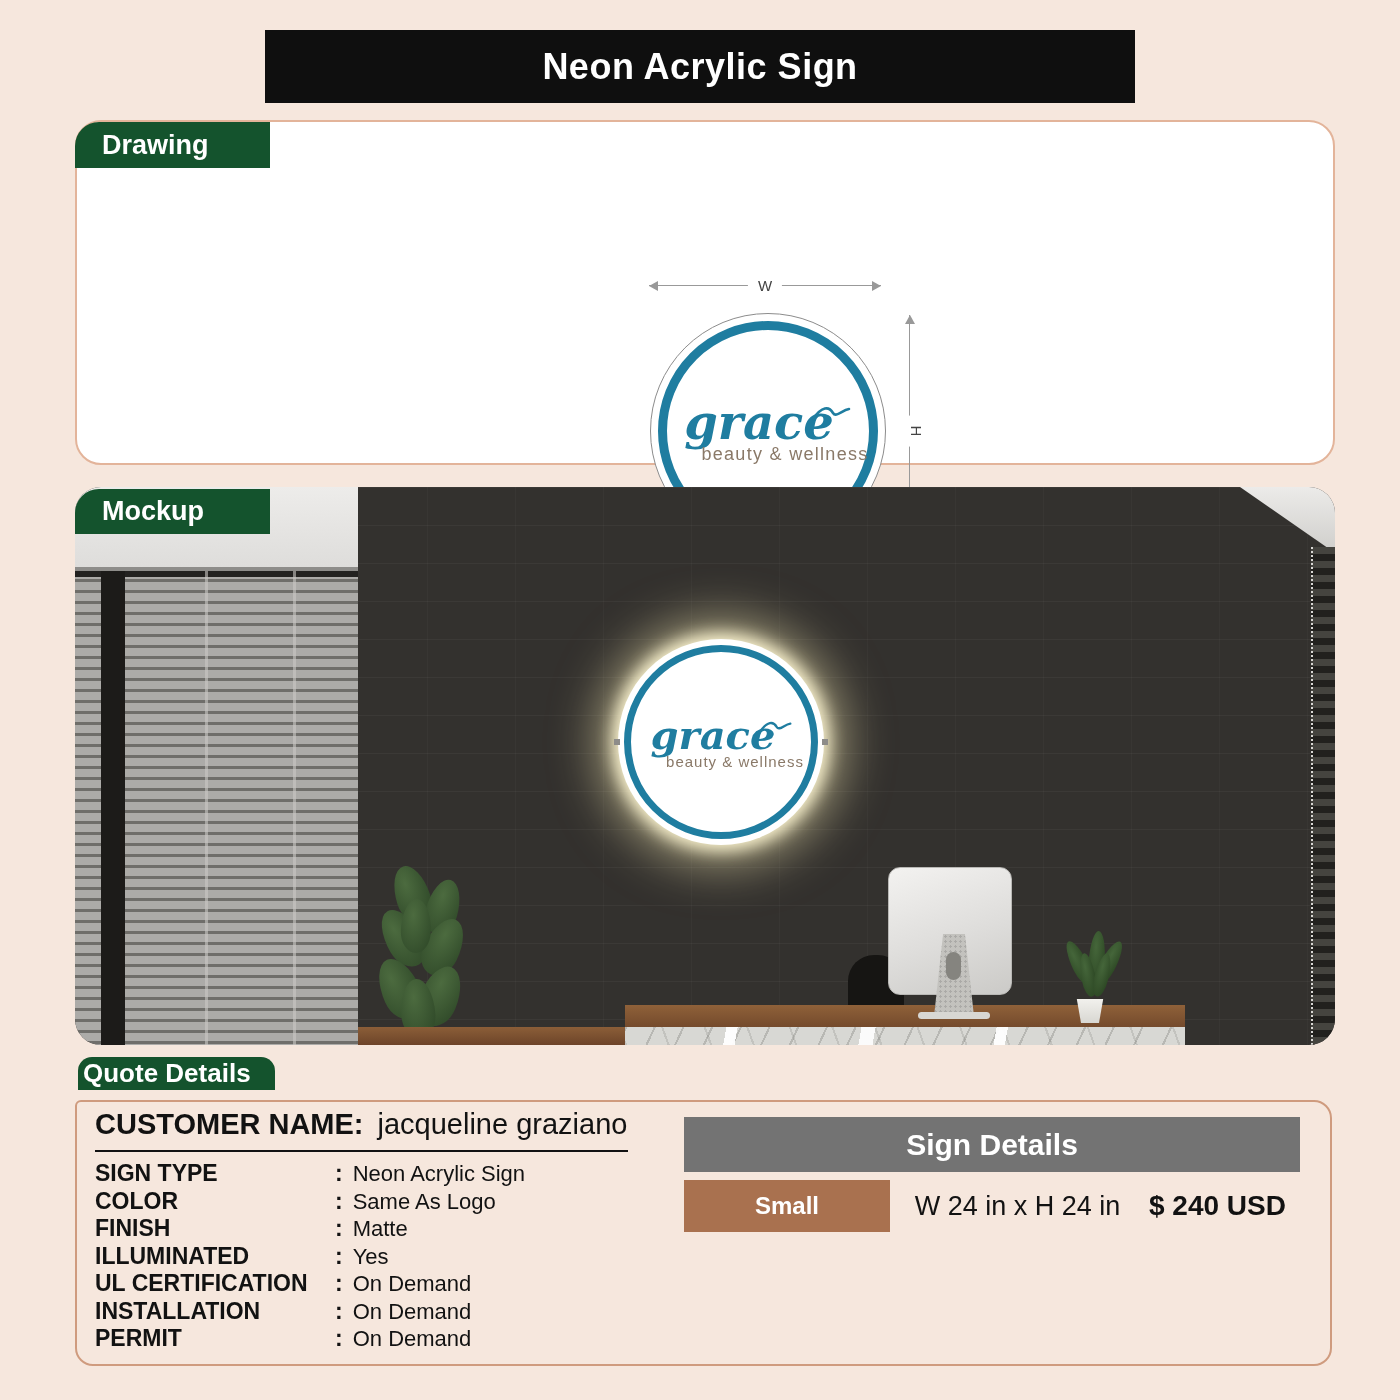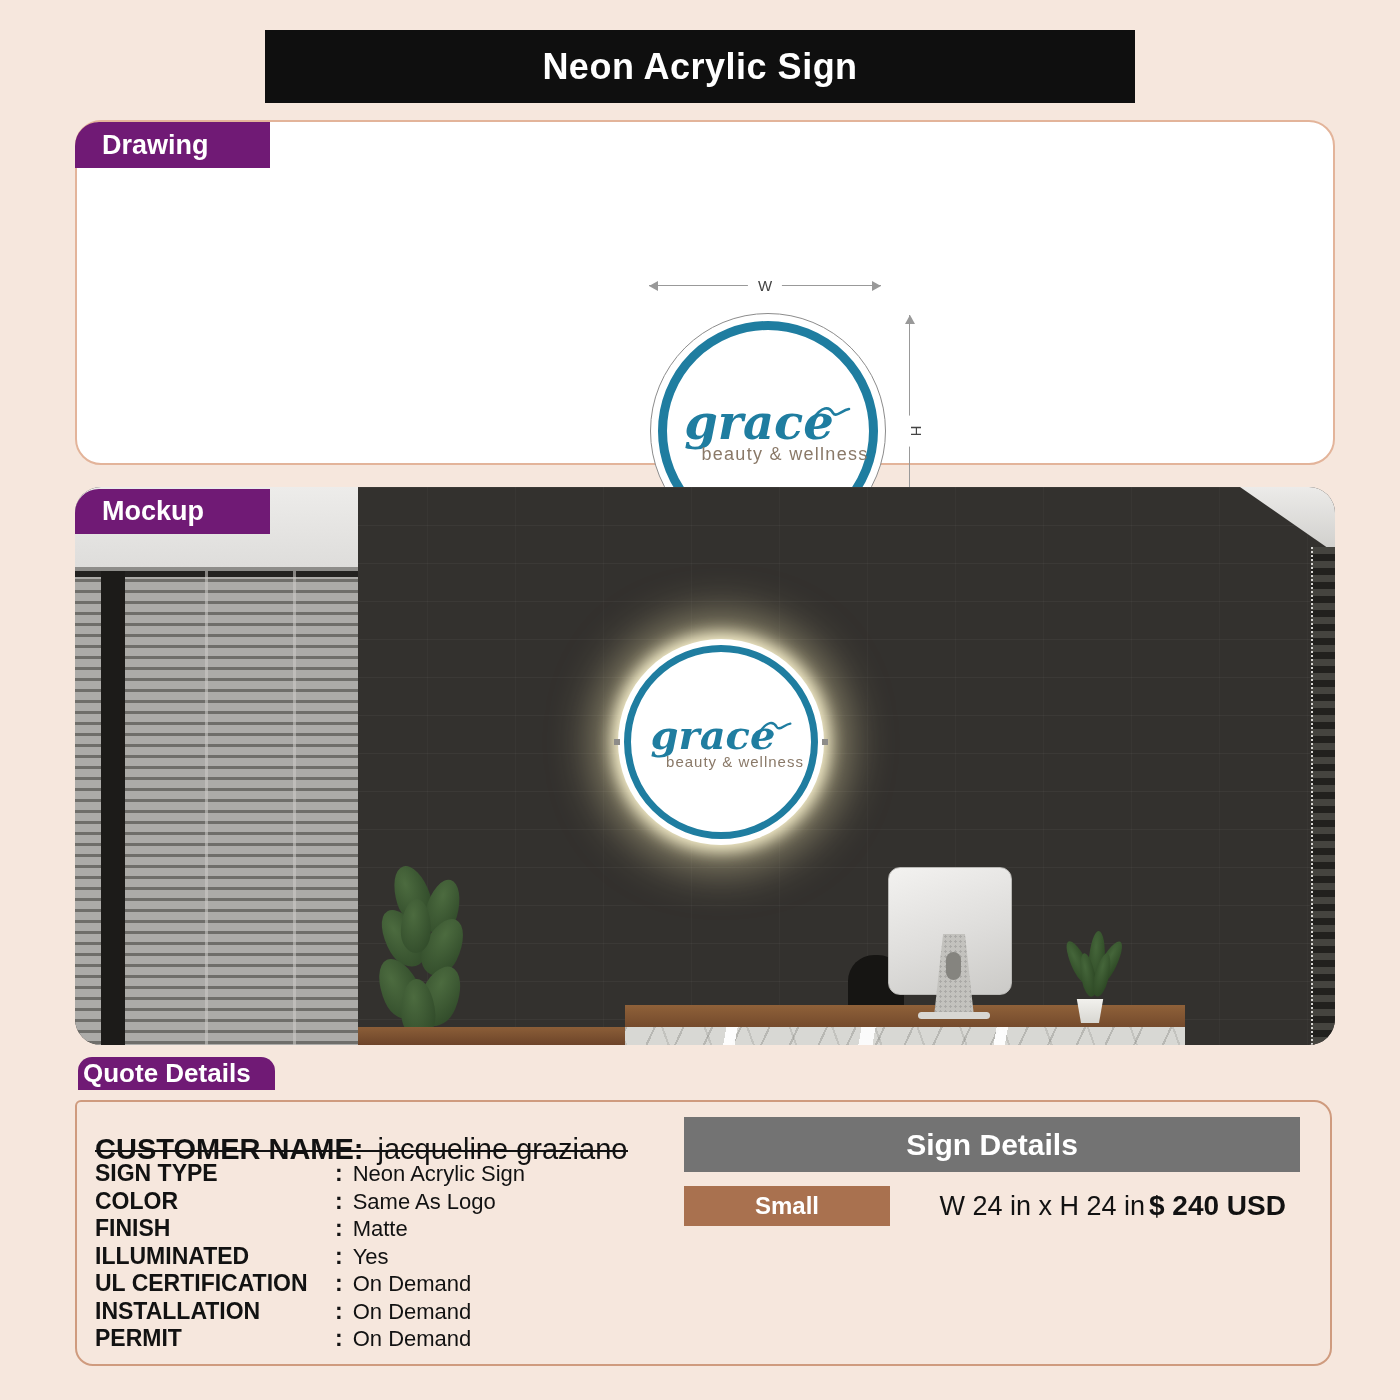--- a/index.html
+++ b/index.html
@@ -3,21 +3,21 @@
 <meta charset="utf-8">
 <style>
   html,body{margin:0;padding:0;}
   .canvas{position:relative;width:1400px;height:1400px;background:#F6E7DD;font-family:"Liberation Sans",sans-serif;overflow:hidden;}
 
   
   .title-bar{position:absolute;left:265px;top:30px;width:870px;height:73px;background:#0F0F0F;color:#FFF;
     display:flex;align-items:center;justify-content:center;font-size:36px;font-weight:700;letter-spacing:.5px;}
 
   
-  .tab{position:absolute;background:#701a75;color:#FFF;font-weight:700;display:flex;align-items:center;z-index:5;}
+  .tab{position:absolute;background:#14532d;color:#FFF;font-weight:700;display:flex;align-items:center;z-index:5;}
   .tab-drawing{left:75px;top:122px;width:168px;height:46px;border-radius:24px 0 0 0;padding-left:27px;font-size:27px;}
   .tab-mockup{left:75px;top:489px;width:168px;height:45px;border-radius:24px 0 0 0;padding-left:27px;font-size:27px;}
   .tab-quote{left:78px;top:1057px;width:192px;height:33px;border-radius:14px 14px 0 0;padding-left:5px;font-size:26px;}
 
   
   .drawing-panel{position:absolute;left:75px;top:120px;width:1260px;height:345px;background:#FFF;
     border:2px solid #E3B49A;border-radius:26px;box-sizing:border-box;}
   .dim-w{position:absolute;left:572px;top:156px;width:232px;height:16px;}
   .dim-h{position:absolute;left:825px;top:193px;width:16px;height:232px;}
   .dim-line-h{position:absolute;left:0;right:0;top:7px;border-top:1px solid #999;}
@@ -86,38 +86,38 @@
   .imac-hole{position:absolute;left:871px;top:465px;width:15px;height:28px;border-radius:8px;background:#85847F;}
   .imac-base{position:absolute;left:843px;top:525px;width:72px;height:7px;border-radius:4px;background:#D8D7D3;}
 
   .leaf{position:absolute;background:radial-gradient(ellipse at 40% 30%,#4C6B3F,#2C4526);border-radius:50% 50% 48% 52%/60% 60% 40% 40%;}
   .pot-small{position:absolute;left:1000px;top:512px;width:30px;height:24px;background:linear-gradient(180deg,#F2F1ED,#D8D7D2);
     clip-path:polygon(6% 0,94% 0,80% 100%,20% 100%);}
 
   
   .quote-box{position:absolute;left:75px;top:1100px;width:1257px;height:266px;border:2px solid #CF9B7E;
     border-radius:6px 18px 18px 18px;box-sizing:border-box;}
-  .customer-row{position:absolute;left:95px;top:1108px;display:flex;align-items:baseline;gap:14px;margin-top:25px;}
+  .customer-row{position:absolute;left:95px;top:1108px;display:flex;align-items:baseline;gap:14px;}
   .customer-label{font-size:29px;font-weight:700;color:#121212;}
   .customer-name{font-size:29px;font-weight:400;color:#121212;}
   .customer-underline{position:absolute;left:95px;top:1150px;width:533px;height:2px;background:#121212;}
   .fields{position:absolute;left:95px;top:1160px;width:545px;height:192px;display:flex;flex-direction:column;justify-content:space-between;}
   .field-row{display:flex;align-items:baseline;}
   .field-label{flex:0 0 240px;font-size:23px;font-weight:700;color:#121212;}
   .field-colon{font-size:23px;font-weight:700;color:#121212;margin-right:10px;}
   .field-value{font-size:22px;font-weight:400;color:#121212;}
 
   
   .sd-header{position:absolute;left:684px;top:1117px;width:616px;height:55px;background:#737373;color:#FFF;
     display:flex;align-items:center;justify-content:center;font-size:30px;font-weight:700;}
   .sd-rows{position:absolute;left:684px;top:1186px;width:616px;}
   .sd-row{display:flex;align-items:center;height:40px;margin-bottom:11px;}
-  .size-btn{flex:0 0 206px;height:40px;background:#A9714F;color:#FFF;font-size:24px;font-weight:700;
+  .size-btn{flex:0 0 206px;height:52px;background:#A9714F;color:#FFF;font-size:24px;font-weight:700;
     display:flex;align-items:center;justify-content:center;}
-  .sd-dims{flex:0 0 255px;text-align:right;font-size:27px;color:#121212;}
+  .sd-dims{flex:0 0 255px;text-align:center;font-size:27px;color:#121212;}
   .sd-price{flex:1;font-size:28px;font-weight:700;color:#121212;padding-left:4px;}
 </style>
 </head>
 <body>
 
 <div class="canvas">
 
   <div class="title-bar">Neon Acrylic Sign</div>
 
   <div class="drawing-panel">

